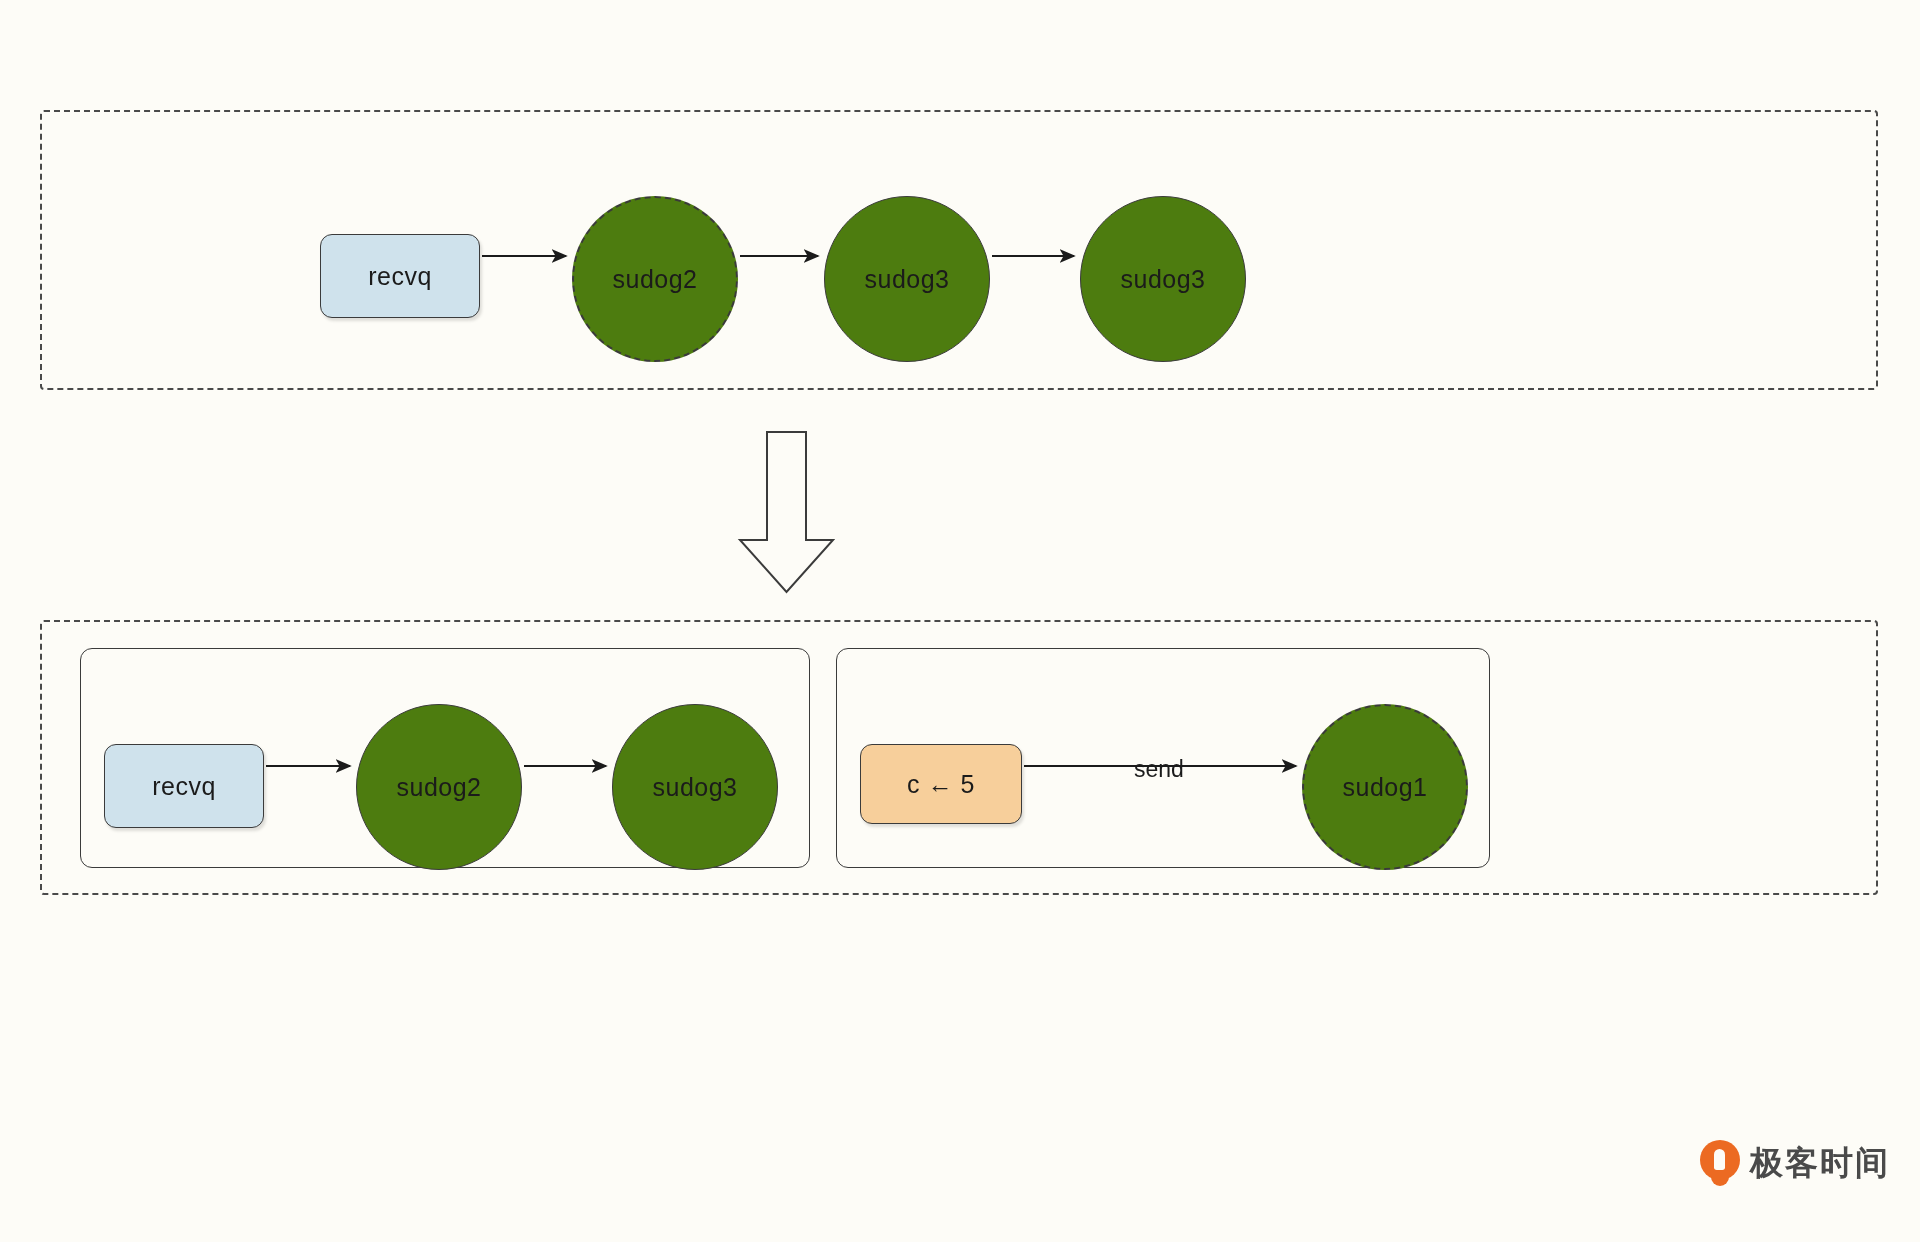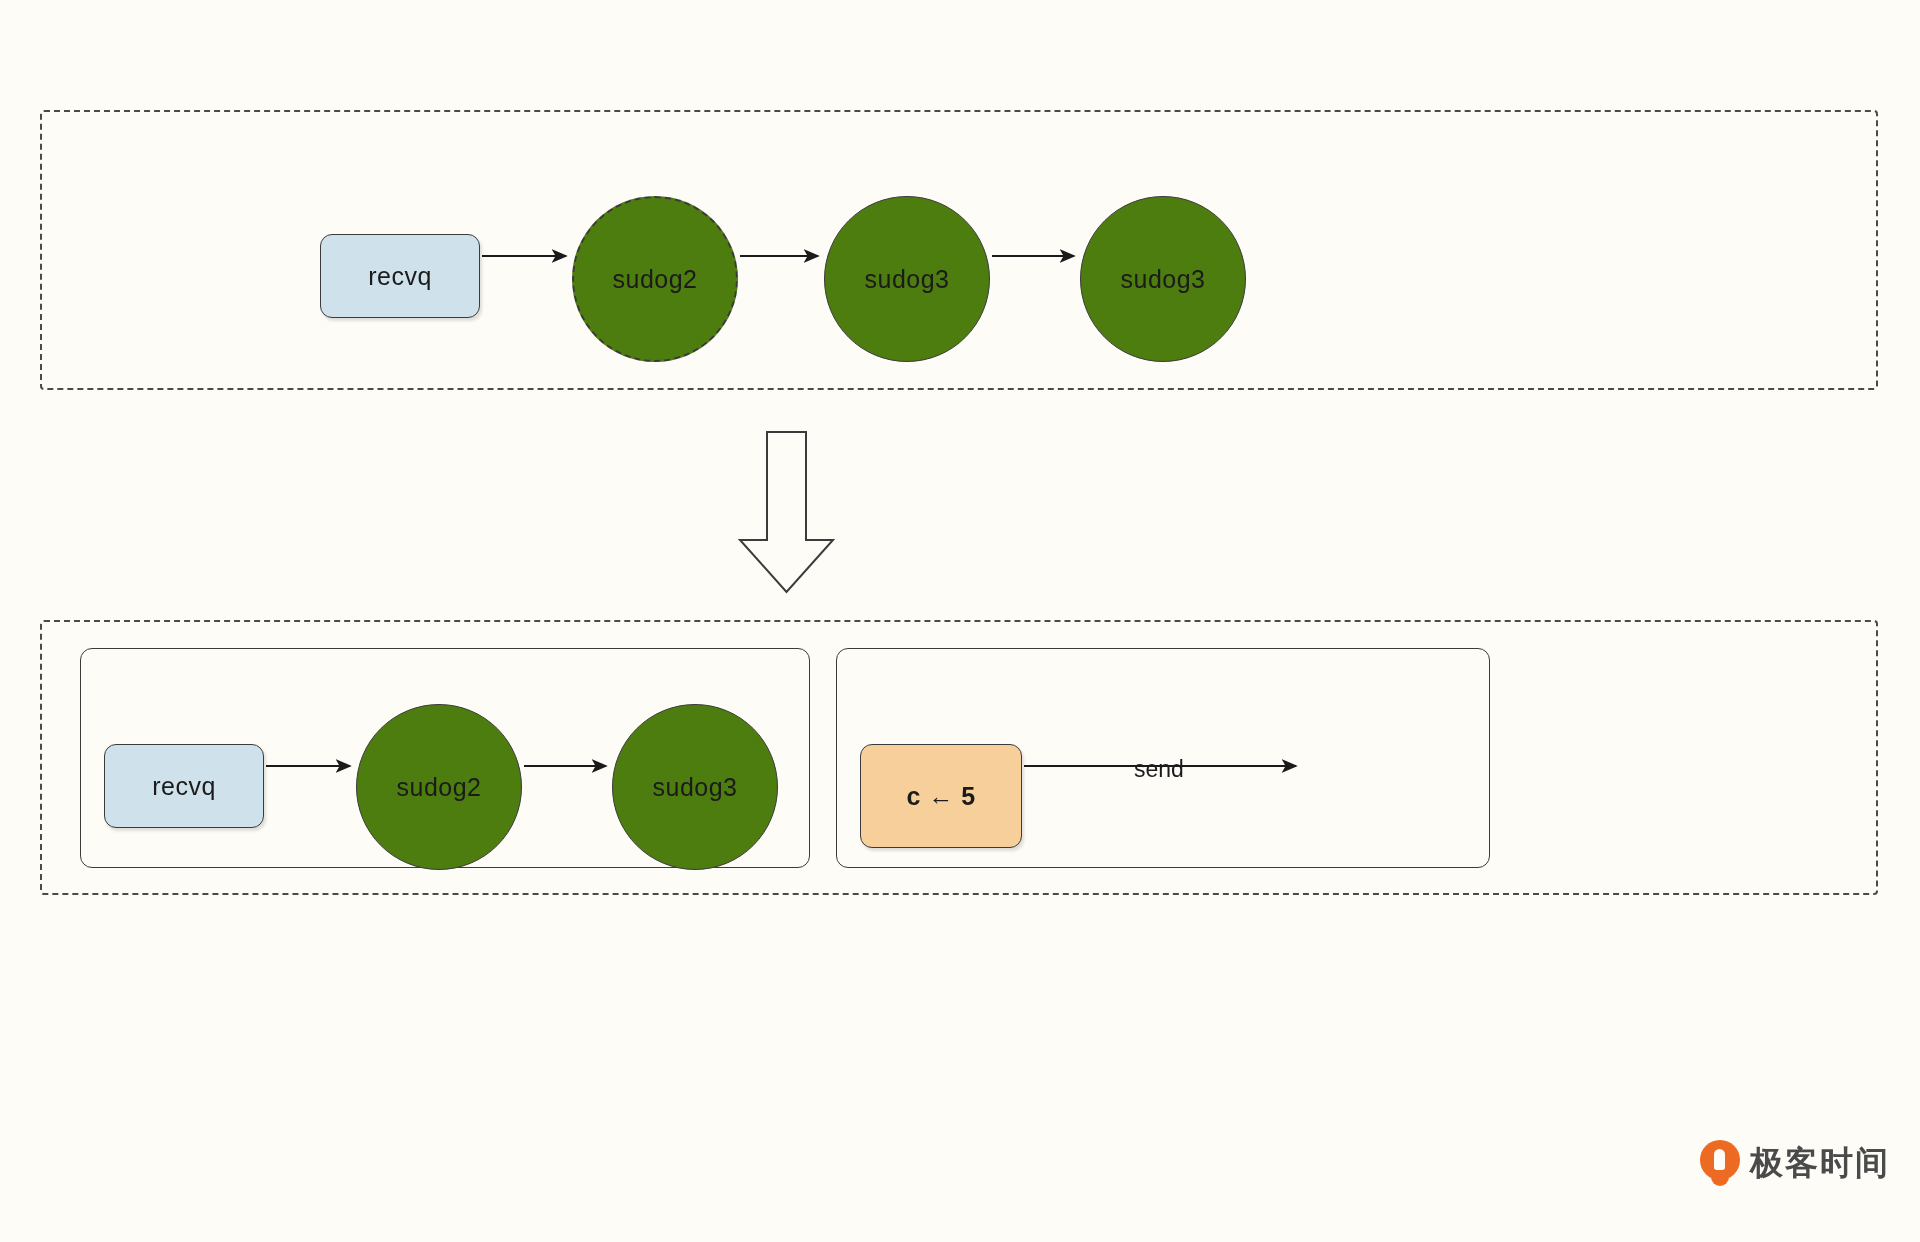--- a/index.html
+++ b/index.html
@@ -79,21 +79,21 @@
   #n-sudog2-top { left: 572px;  top: 174px; width: 166px; height: 166px; font-size: 25px; }
   #n-sudog3a    { left: 824px;  top: 174px; width: 166px; height: 166px; font-size: 25px; }
   #n-sudog3b    { left: 1080px; top: 174px; width: 166px; height: 166px; font-size: 25px; }
 
   
   #n-recvq-bot  { left: 104px;  top: 722px; width: 160px; height: 84px;  font-size: 25px; }
   #n-sudog2-bot { left: 356px;  top: 682px; width: 166px; height: 166px; font-size: 25px; }
   #n-sudog3-bot { left: 612px;  top: 682px; width: 166px; height: 166px; font-size: 25px; }
 
   
-  #n-cbox       { left: 860px;  top: 722px; width: 162px; height: 104px;  font-size: 25px; font-weight: bold; }
+  #n-cbox       { left: 860px;  top: 722px; width: 162px; height: 80px;  font-size: 25px; }
   #n-sudog1     { left: 1302px; top: 682px; width: 166px; height: 166px; font-size: 25px; }
 
   
   #edges {
     position: absolute;
     left: 0; top: 0;
     width: 1920px; height: 1242px;
     pointer-events: none;
   }
 
@@ -191,20 +191,21 @@
   <div id="group-send" class="solid-group"></div>
 
   <div id="n-recvq-bot" class="node rect">recvq</div>
 
   <div id="n-sudog2-bot" class="node circle">sudog2</div>
 
   <div id="n-sudog3-bot" class="node circle">sudog3</div>
 
   <div id="n-cbox" class="node rect orange">c ← 5</div>
 
+  <div id="n-sudog1" class="node circle dashed">sudog1</div>
 
   <div id="lbl-send" class="edge-label">send</div>
 
   <div id="watermark">
     <div id="wm-pin">
       <div class="pin-body"></div>
       <div class="pin-tail"></div>
       <div class="pin-hole"></div>
     </div>
     <div id="wm-text">极客时间</div>

